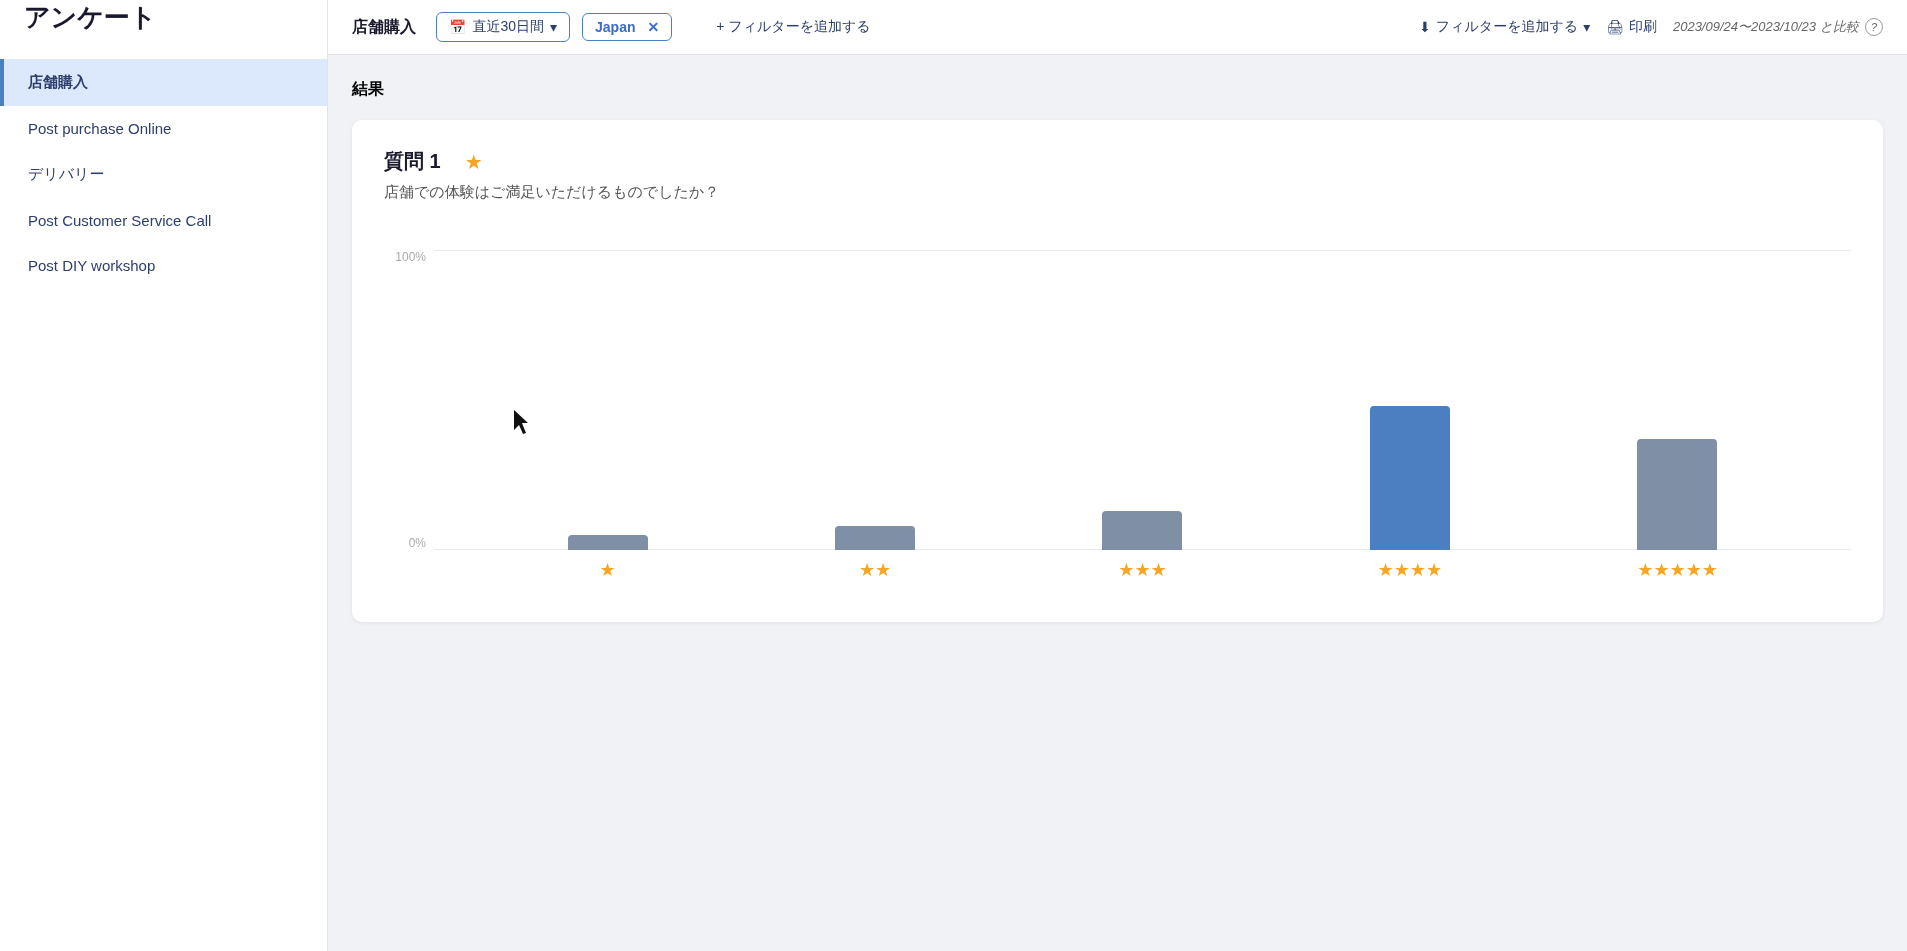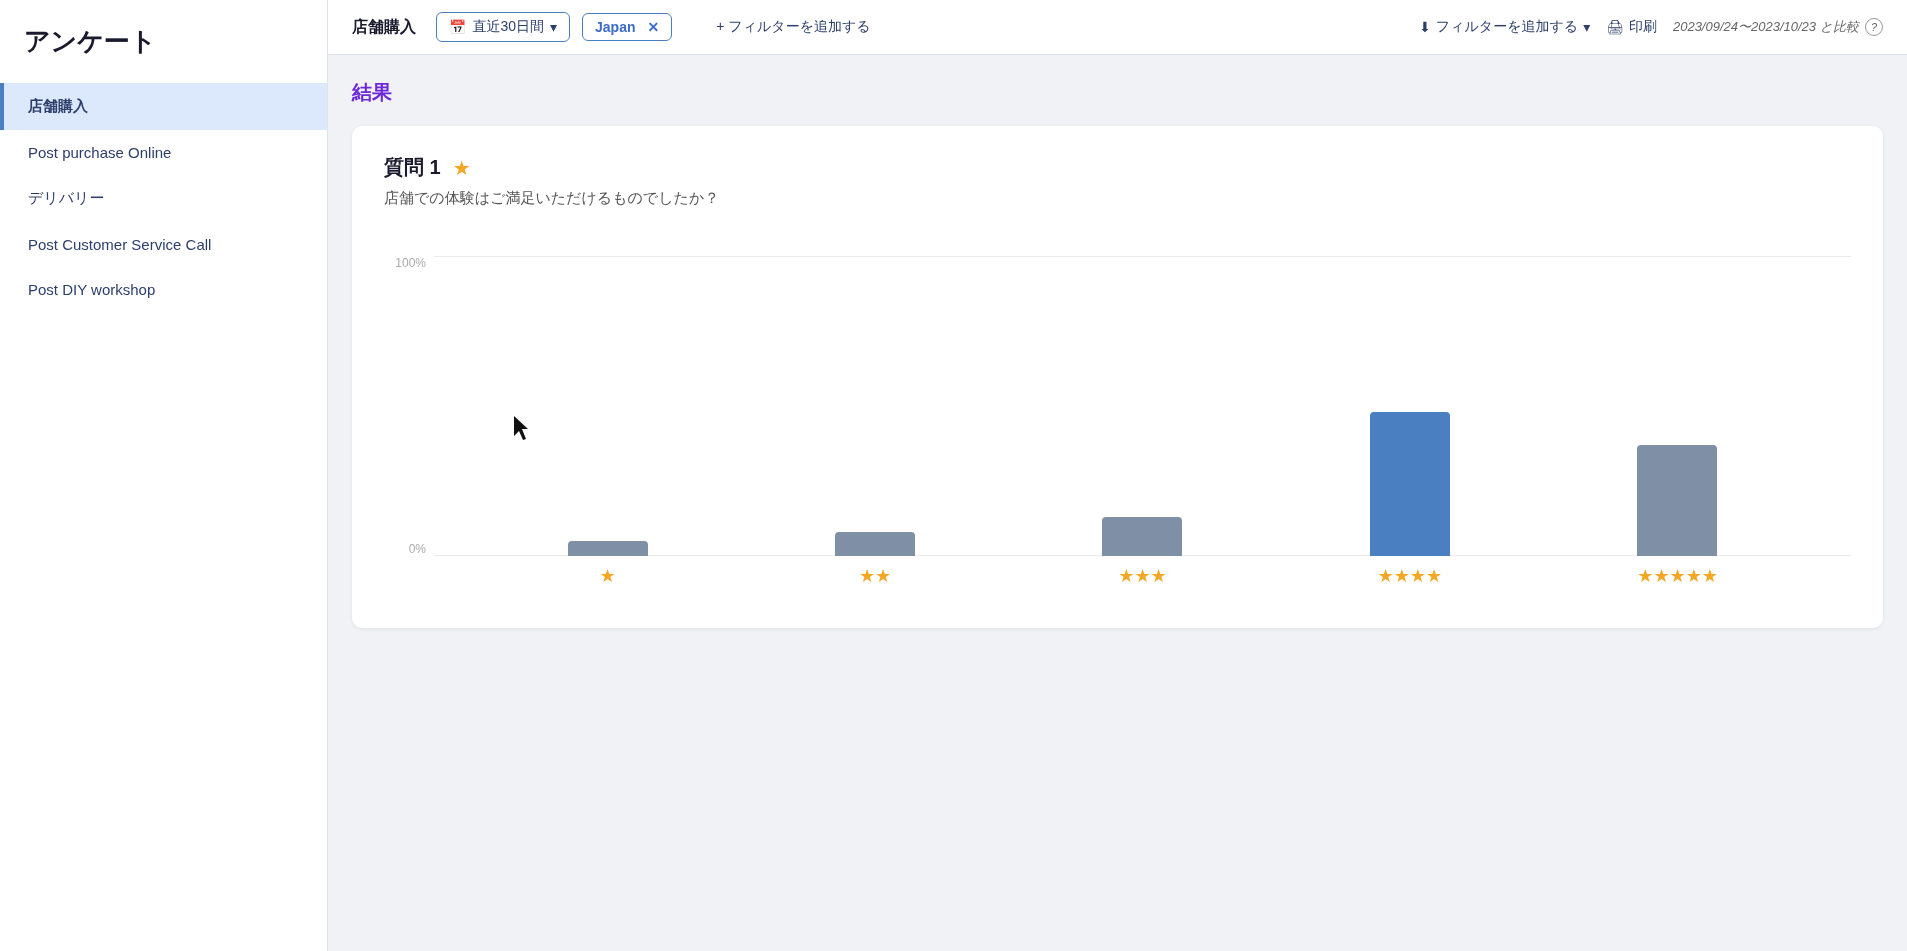--- a/index.html
+++ b/index.html
@@ -13,21 +13,20 @@
     }
 
     
     .sidebar {
       width: 328px;
       min-width: 328px;
       background: #fff;
       border-right: 1px solid #e0e4ea;
       display: flex;
       flex-direction: column;
-      padding-top: 24px;
     }
     .sidebar-title {
       font-size: 26px;
       font-weight: 700;
       color: #1a1a2e;
       padding: 0 24px 24px 24px;
     }
     .sidebar-item {
       padding: 14px 24px;
       font-size: 15px;
@@ -138,37 +137,37 @@
       cursor: pointer;
     }
 
     
     .content {
       flex: 1;
       padding: 24px;
       overflow-y: auto;
     }
     .section-title {
-      font-size: 20px;
+      font-size: 16px;
       font-weight: 700;
-      color: #6d28d9;
+      color: #000000;
       margin-bottom: 20px;
     }
 
     
     .card {
       background: #fff;
       border-radius: 10px;
       padding: 28px 32px 32px 32px;
       box-shadow: 0 1px 4px rgba(0,0,0,0.07);
     }
     .question-header {
       display: flex;
       align-items: center;
-      gap: 12px;
+      gap: 24px;
       margin-bottom: 8px;
     }
     .question-label {
       font-size: 20px;
       font-weight: 700;
       color: #1a1a2e;
     }
     .star-icon {
       color: #f5a623;
       font-size: 20px;

